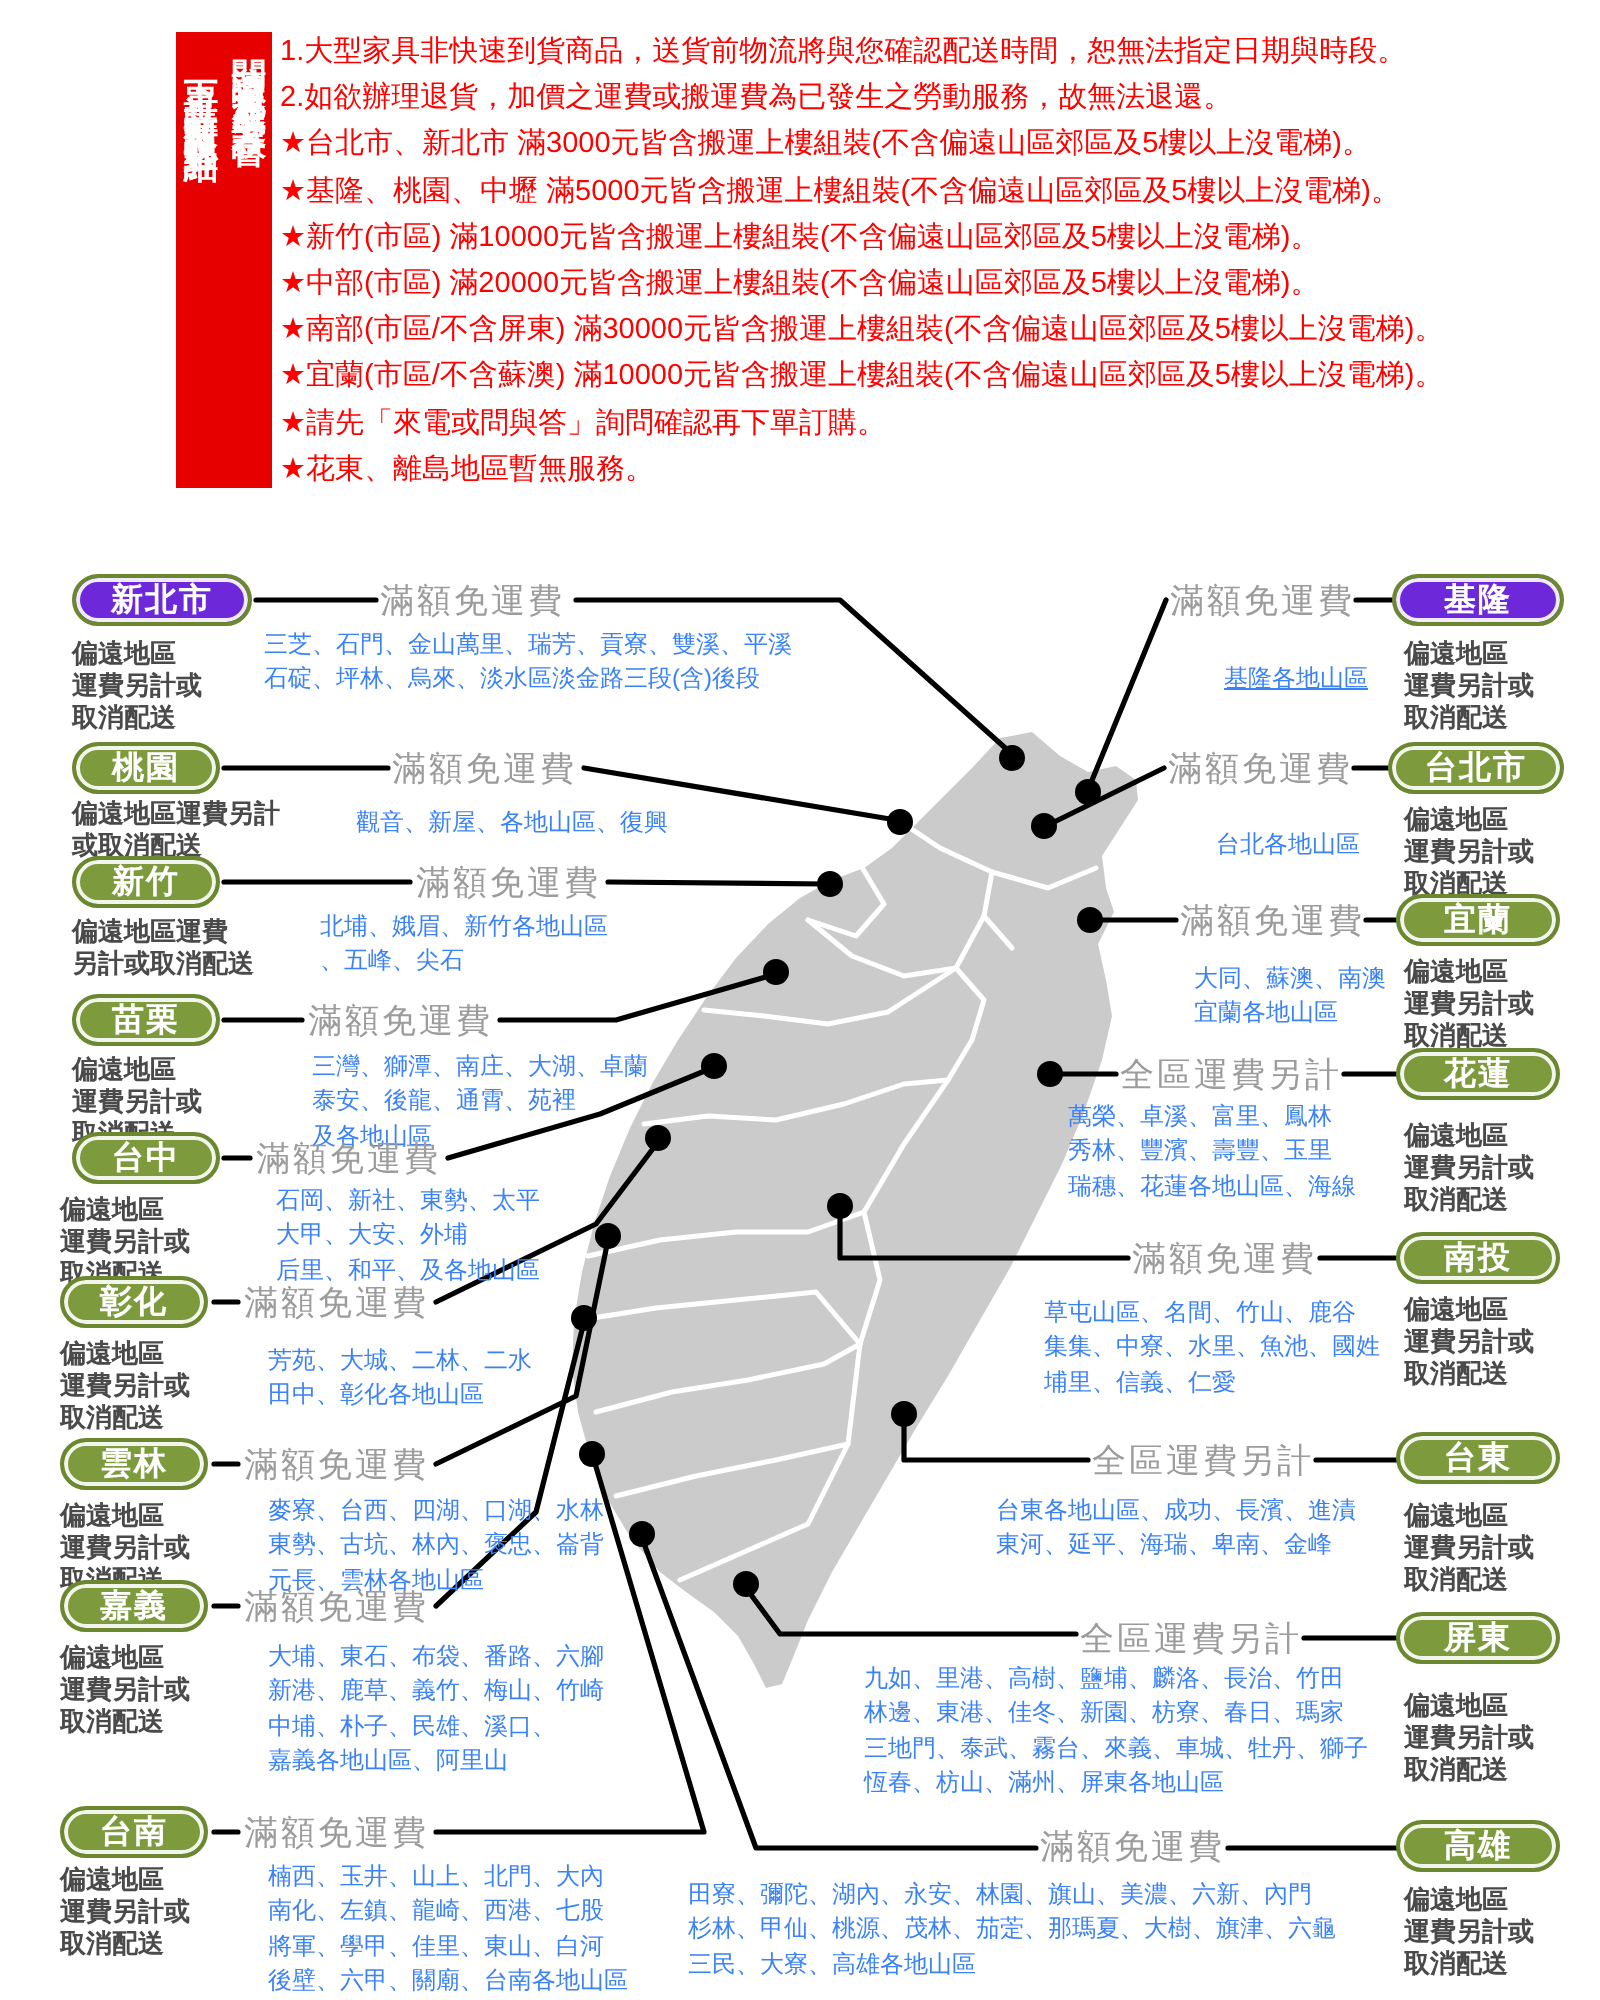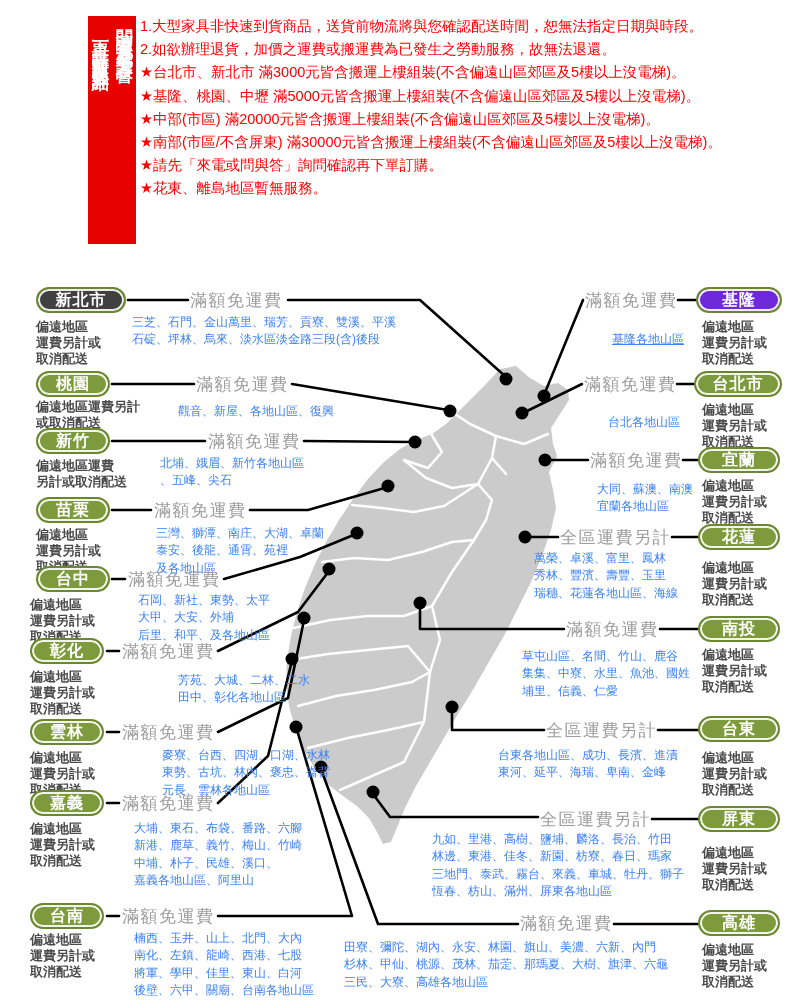--- a/index.html
+++ b/index.html
@@ -114,28 +114,30 @@
   <div class="vbanner">
     <div class="vcol left">下單訂購前請務必詳細</div>
     <div class="vcol">閱讀避免造成雙方誤會</div>
   </div>
 
   <div class="notices" id="notices">
       <div class="notice-line">1.大型家具非快速到貨商品，送貨前物流將與您確認配送時間，恕無法指定日期與時段。</div>
       <div class="notice-line">2.如欲辦理退貨，加價之運費或搬運費為已發生之勞動服務，故無法退還。</div>
       <div class="notice-line">★台北市、新北市 滿3000元皆含搬運上樓組裝(不含偏遠山區郊區及5樓以上沒電梯)。</div>
       <div class="notice-line">★基隆、桃園、中壢 滿5000元皆含搬運上樓組裝(不含偏遠山區郊區及5樓以上沒電梯)。</div>
+      <div class="notice-line">★新竹(市區) 滿10000元皆含搬運上樓組裝(不含偏遠山區郊區及5樓以上沒電梯)。</div>
       <div class="notice-line">★中部(市區) 滿20000元皆含搬運上樓組裝(不含偏遠山區郊區及5樓以上沒電梯)。</div>
       <div class="notice-line">★南部(市區/不含屏東) 滿30000元皆含搬運上樓組裝(不含偏遠山區郊區及5樓以上沒電梯)。</div>
+      <div class="notice-line">★宜蘭(市區/不含蘇澳) 滿10000元皆含搬運上樓組裝(不含偏遠山區郊區及5樓以上沒電梯)。</div>
       <div class="notice-line">★請先「來電或問與答」詢問確認再下單訂購。</div>
       <div class="notice-line">★花東、離島地區暫無服務。</div>
     </div>
 
   <div id="regions">
-      <div class="badge" style="left: 36px; top: 287px; width: 90px; background: #404040;">新北市</div>
+      <div class="badge" style="left: 36px; top: 287px; width: 90px; background: #6d28d9;">新北市</div>
       <div class="fee" style="left: 190px; top: 289px;">滿額免運費</div>
       <div class="remote" style="left: 36px; top: 319px; width: 100px;">偏遠地區
 運費另計或
 取消配送</div>
       <div class="areas" style="left: 132px; top: 314px;">
         <div>三芝、石門、金山萬里、瑞芳、貢寮、雙溪、平溪</div>
         <div>石碇、坪林、烏來、淡水區淡金路三段(含)後段</div>
       </div>
       <div class="badge" style="left: 696px; top: 287px; width: 86px; background: #6d28d9;">基隆</div>
       <div class="fee" style="left: 585px; top: 289px;">滿額免運費</div>
@@ -215,39 +217,39 @@
       <div class="areas" style="left: 522px; top: 648px;">
         <div>草屯山區、名間、竹山、鹿谷</div>
         <div>集集、中寮、水里、魚池、國姓</div>
         <div>埔里、信義、仁愛</div>
       </div>
       <div class="badge" style="left: 30px; top: 638px; width: 74px; background: rgb(125, 155, 60);">彰化</div>
       <div class="fee" style="left: 122px; top: 640px;">滿額免運費</div>
       <div class="remote" style="left: 30px; top: 669px; width: 100px;">偏遠地區
 運費另計或
 取消配送</div>
-      <div class="areas" style="left: 134px; top: 672px; margin-left: 44px;">
+      <div class="areas" style="left: 134px; top: 672px;">
         <div>芳苑、大城、二林、二水</div>
         <div>田中、彰化各地山區</div>
       </div>
       <div class="badge" style="left: 698px; top: 716px; width: 82px; background: rgb(125, 155, 60);">台東</div>
       <div class="fee" style="left: 546px; top: 719px;">全區運費另計</div>
       <div class="remote" style="left: 702px; top: 750px; width: 92px;">偏遠地區
 運費另計或
 取消配送</div>
       <div class="areas" style="left: 498px; top: 747px;">
         <div>台東各地山區、成功、長濱、進漬</div>
         <div>東河、延平、海瑞、卑南、金峰</div>
       </div>
       <div class="badge" style="left: 30px; top: 719px; width: 74px; background: rgb(125, 155, 60);">雲林</div>
       <div class="fee" style="left: 122px; top: 721px;">滿額免運費</div>
       <div class="remote" style="left: 30px; top: 750px; width: 100px;">偏遠地區
 運費另計或
 取消配送</div>
-      <div class="areas" style="left: 134px; top: 747px; margin-left: 28px;">
+      <div class="areas" style="left: 134px; top: 747px;">
         <div>麥寮、台西、四湖、口湖、水林</div>
         <div>東勢、古坑、林內、褒忠、崙背</div>
         <div>元長、雲林各地山區</div>
       </div>
       <div class="badge" style="left: 30px; top: 790px; width: 74px; background: rgb(125, 155, 60);">嘉義</div>
       <div class="fee" style="left: 122px; top: 792px;">滿額免運費</div>
       <div class="remote" style="left: 30px; top: 821px; width: 100px;">偏遠地區
 運費另計或
 取消配送</div>
       <div class="areas" style="left: 134px; top: 820px;">

